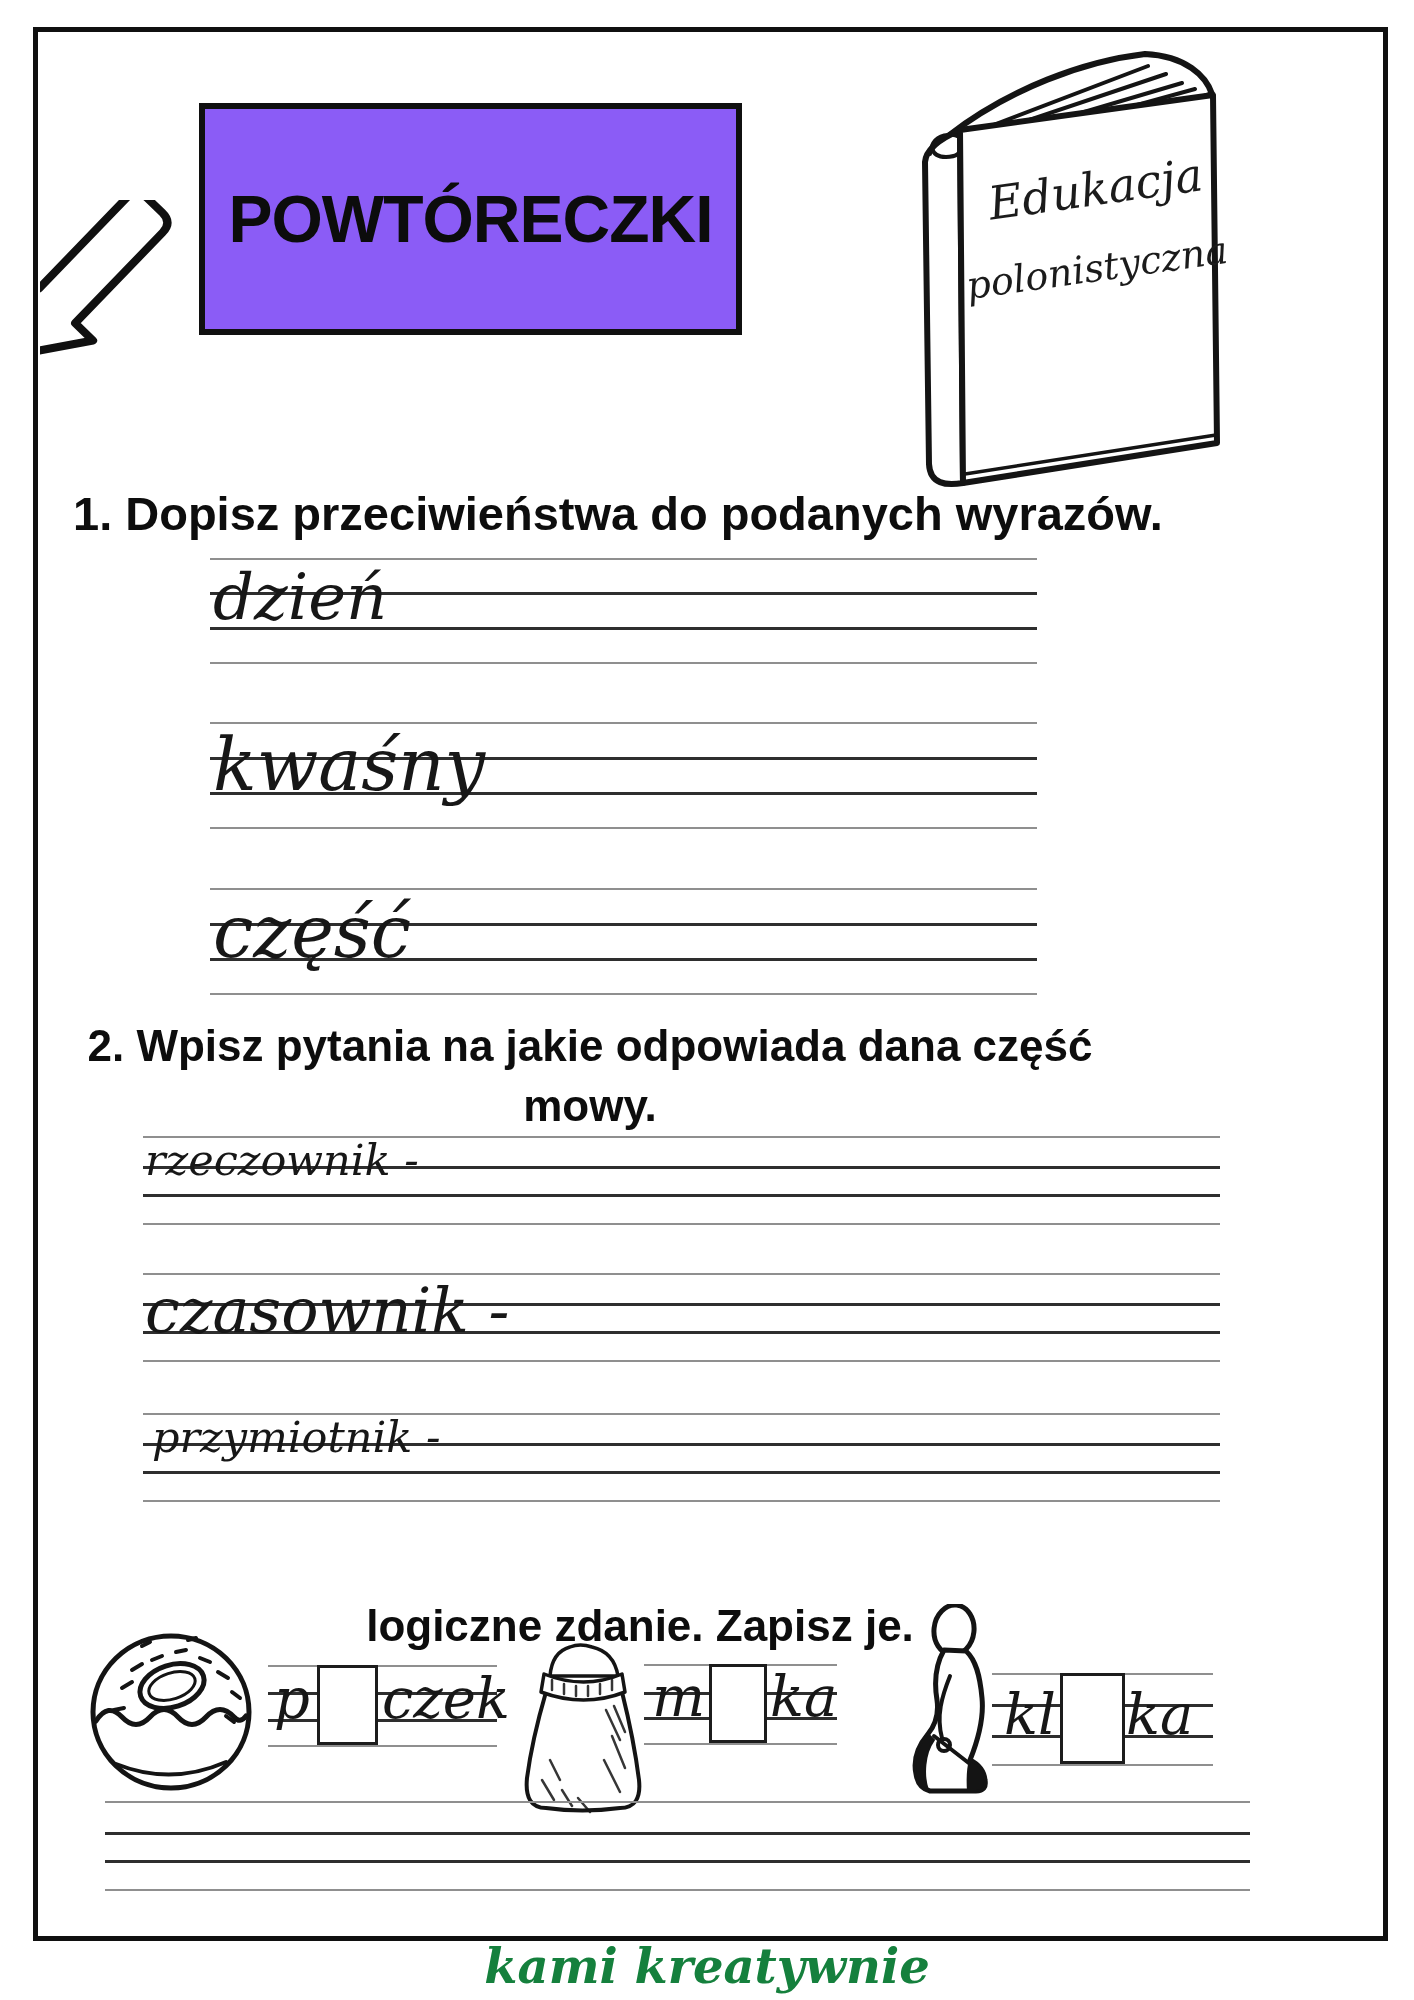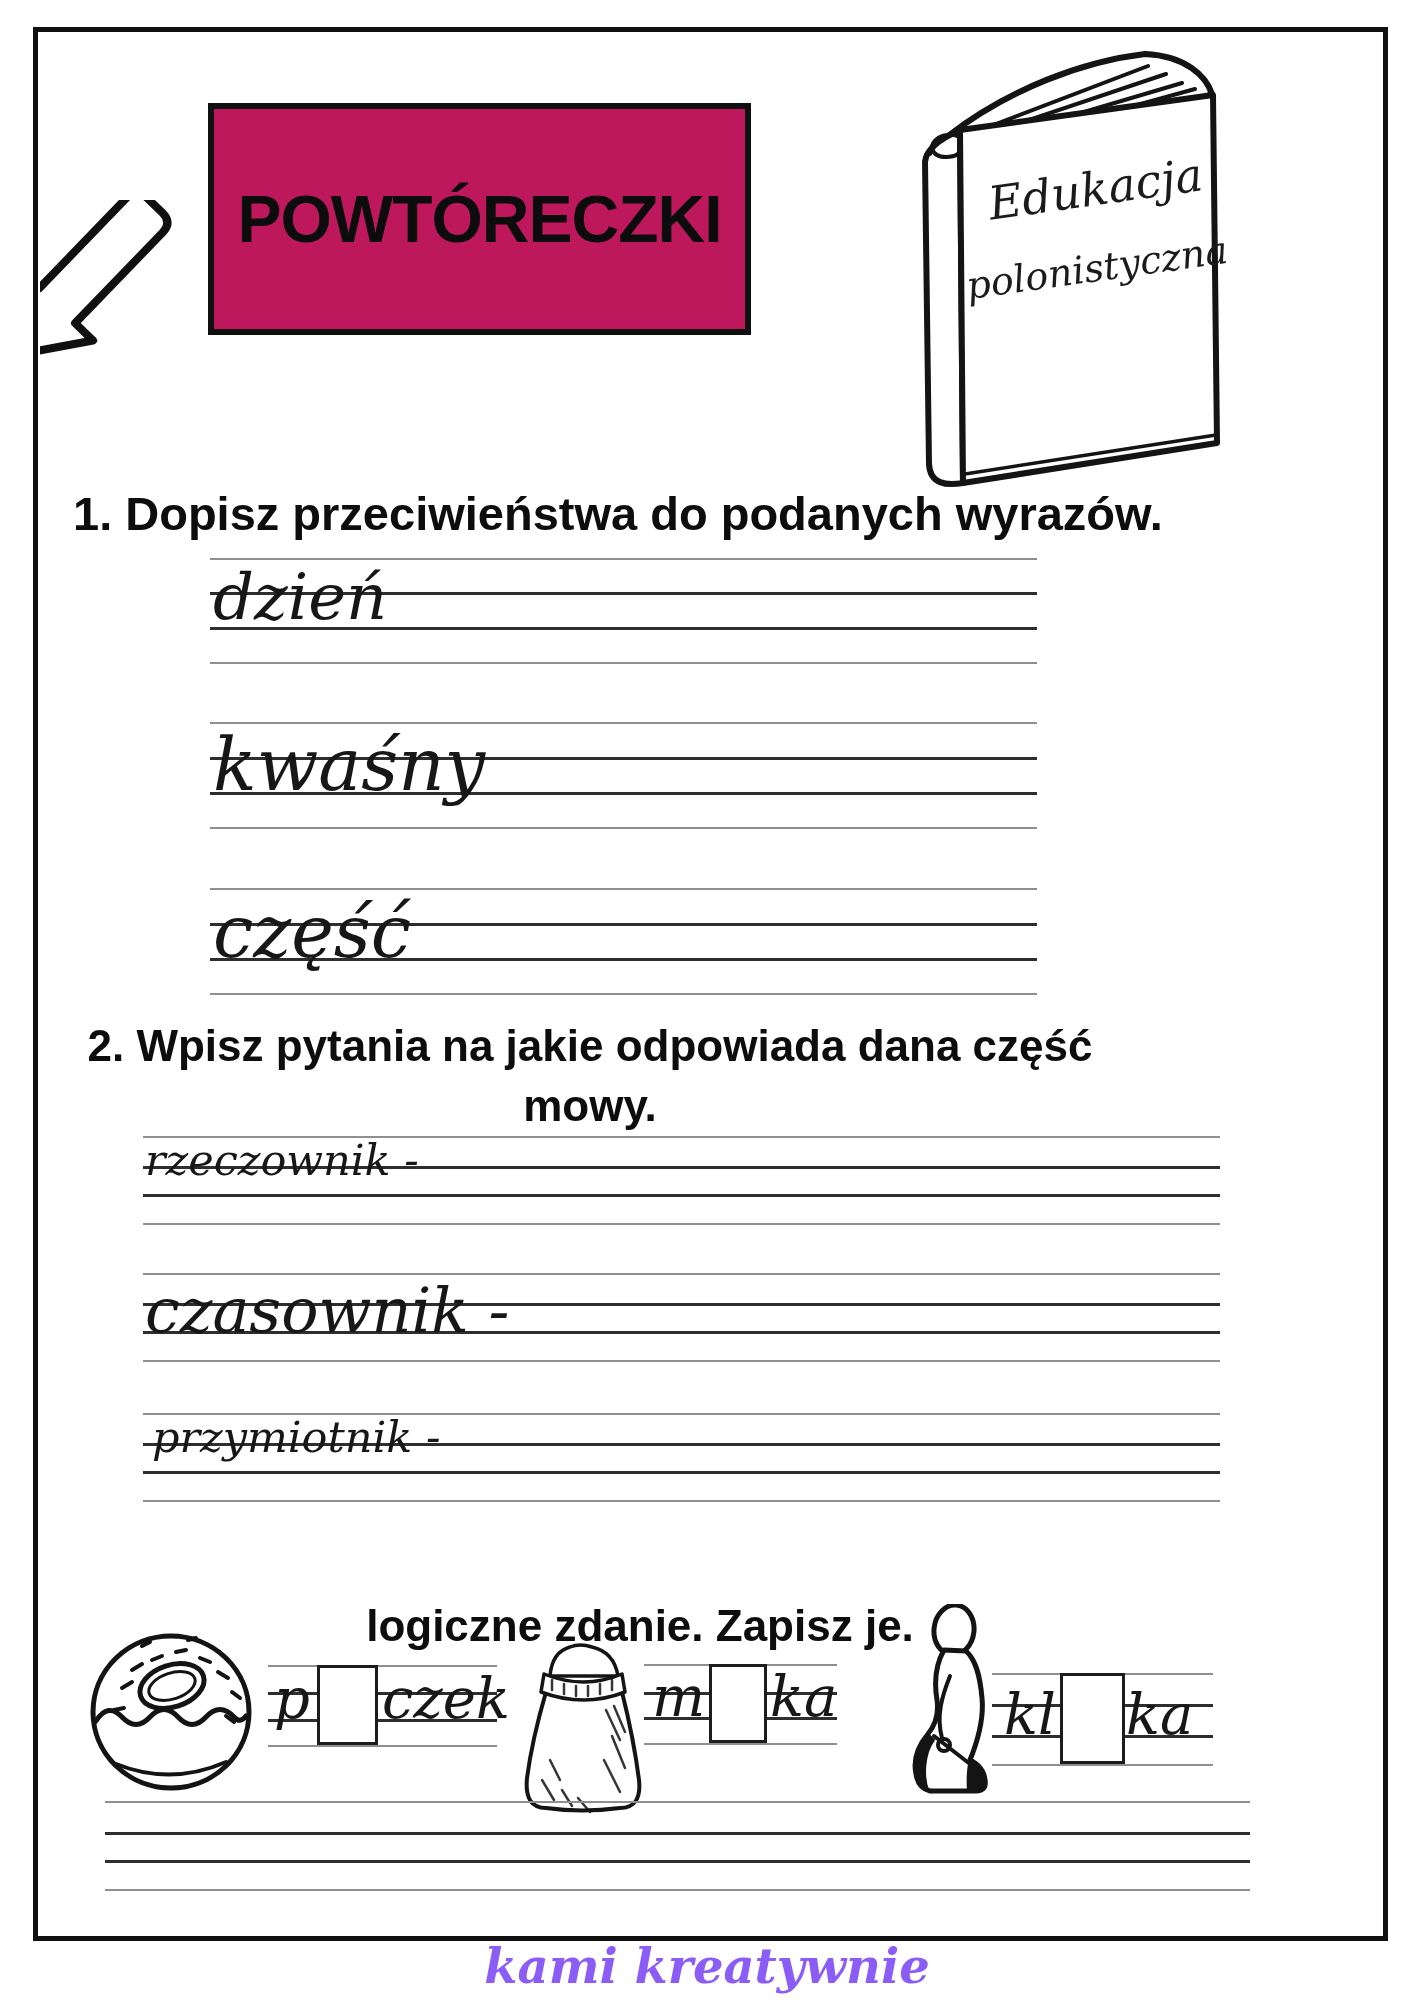--- a/index.html
+++ b/index.html
@@ -1,21 +1,21 @@
 <!DOCTYPE html>
 <html><head>
 <meta charset="utf-8">
 <style>
   html,body{margin:0;padding:0;background:#e8e8e8;}
   .page{position:relative;width:1414px;height:2000px;background:#ffffff;overflow:hidden;
         font-family:"Liberation Sans",sans-serif;}
   .abs{position:absolute;}
   .frame{left:33px;top:27px;width:1355px;height:1914px;border:5px solid #101010;box-sizing:border-box;}
-  .title-box{left:208px;top:103px;width:543px;height:232px;border:6px solid #101010;box-sizing:border-box;
-             display:flex;align-items:center;justify-content:center;background:#be185d;}
+  .title-box{left:199px;top:103px;width:543px;height:232px;border:6px solid #101010;box-sizing:border-box;
+             display:flex;align-items:center;justify-content:center;background:#8b5cf6;}
   .title-text{font-size:66px;font-weight:700;letter-spacing:-1px;color:#0c0c0c;white-space:nowrap;}
   .hd{font-weight:700;font-size:44px;line-height:1.2;color:#0d0d0d;white-space:nowrap;}
   .hd1{font-size:47px;}
   .center{text-align:center;}
   .cursive{font-family:"DejaVu Serif",serif;font-style:italic;color:#171717;white-space:nowrap;line-height:1.16;}
   .rl{position:absolute;left:0;right:0;height:2px;background:#8f8f8f;}
   .rl-d{height:3px;background:#2e2e2e;}
   .ruleset{position:absolute;}
   .answer-box{position:absolute;border:3px solid #1c1c1c;background:#ffffff;box-sizing:border-box;}
   .tile-letter{position:absolute;font-size:56px;}
@@ -215,15 +215,15 @@
     <div class="tile-letter cursive" style="left:134px;top:10px;">ka</div>
   </div>
 
   <div class="ruleset" style="left:105px;top:1801px;width:1145px;height:88px;">
     <div class="rl" style="top:0;"></div>
     <div class="rl rl-d" style="top:31px;"></div>
     <div class="rl rl-d" style="top:59px;"></div>
     <div class="rl" style="top:88px;"></div>
   </div>
 
-  <div class="abs footer" style="color:#8b5cf6;">kami kreatywnie</div>
+  <div class="abs footer" style="color:#15803d;">kami kreatywnie</div>
 
 </div>
 
 </body></html>

